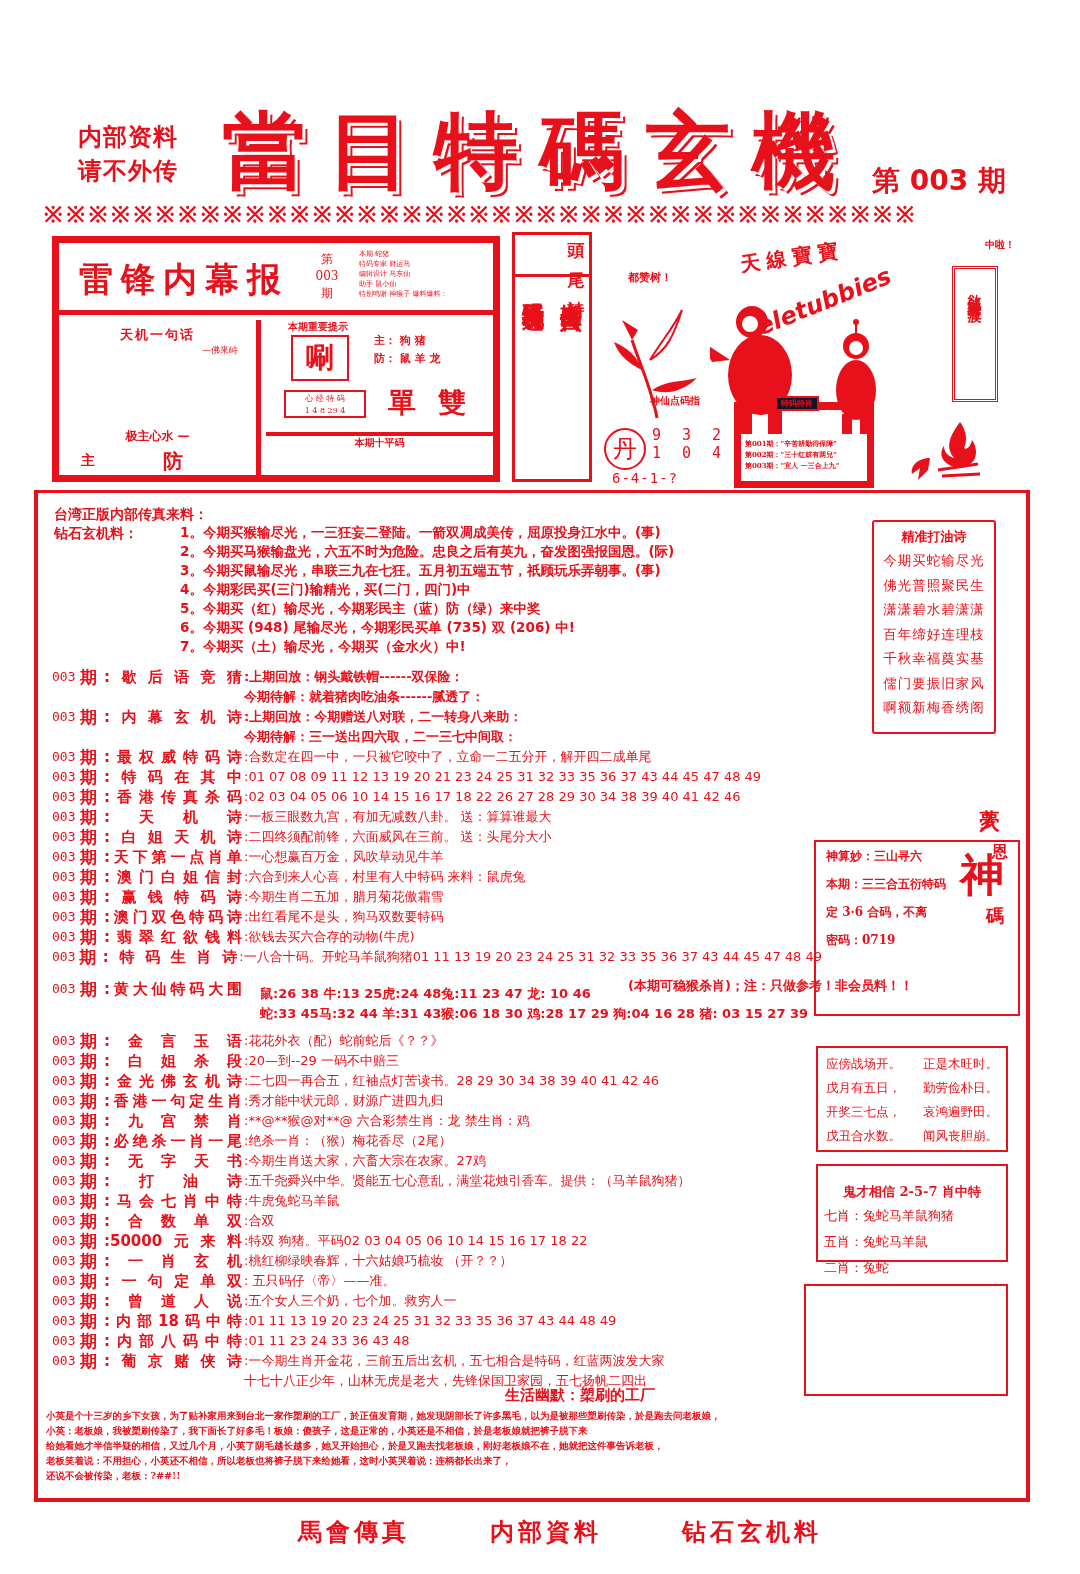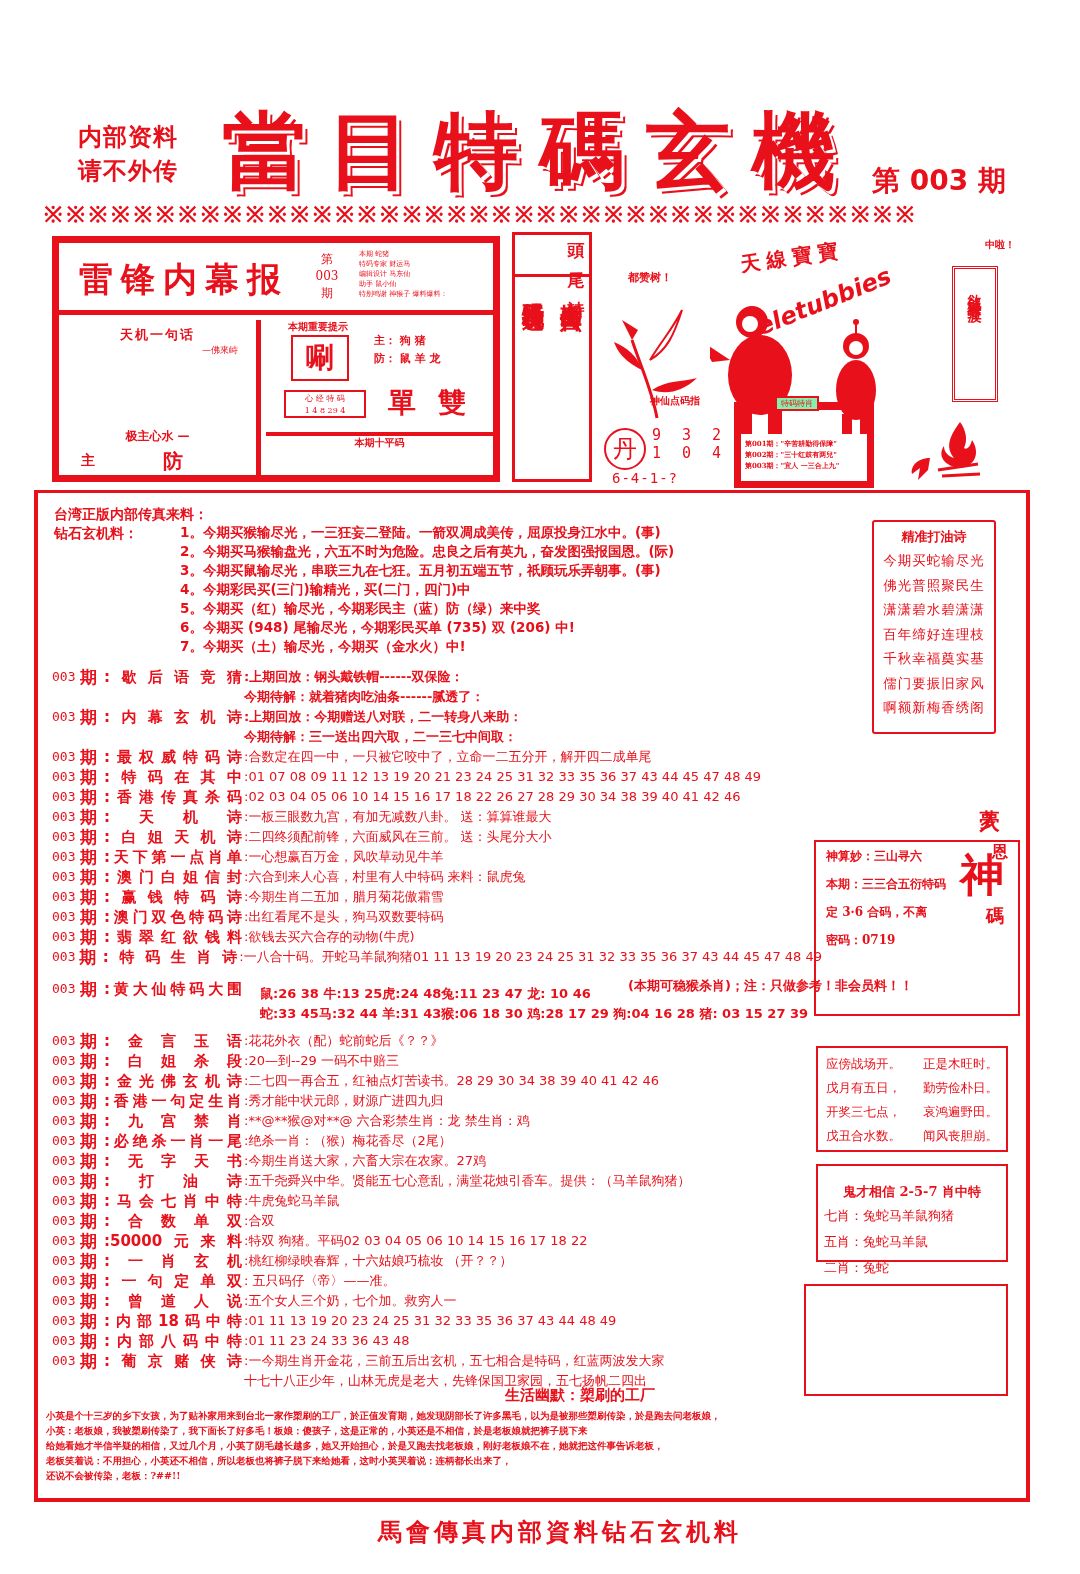--- a/index.html
+++ b/index.html
@@ -54,21 +54,21 @@
   .flower { left: 612px; top: 300px; width: 90px; height: 120px; }
 
   .see-box { left: 952px; top: 266px; width: 46px; height: 136px; border: 3px double #e8101a; }
   .see-box .t { writing-mode: vertical-rl; font-size: 14px; font-weight: bold; margin: 14px auto 0; letter-spacing: 3px; }
 
   .dan-circle { left: 604px; top: 428px; width: 42px; height: 42px; border: 2px solid #e8101a; border-radius: 50%; text-align: center; line-height: 38px; font-size: 24px; }
   .dan-nums { left: 652px; top: 426px; font-size: 15px; line-height: 18px; letter-spacing: 6px; font-family: "DejaVu Sans Mono", monospace; }
   .dan-seq { left: 612px; top: 470px; font-size: 14px; font-family: "DejaVu Sans Mono", monospace; letter-spacing: 1px; }
 
   .hist-box { left: 734px; top: 402px; width: 140px; height: 86px; border: 7px solid #e8101a; border-top-width: 8px; }
-  .hist-head { position: absolute; left: 34px; top: -14px; background: #86efac; border: 2px solid #e8101a; font-size: 8px; font-weight: normal; padding: 0 4px; }
+  .hist-head { position: absolute; left: 34px; top: -14px; background: #0f172a; border: 2px solid #e8101a; font-size: 8px; font-weight: bold; padding: 0 4px; }
   .hist-lines { position: absolute; left: 4px; top: 28px; font-size: 7px; line-height: 11px; font-weight: bold; white-space: nowrap; }
 
   .fire-logo { left: 908px; top: 418px; width: 78px; height: 68px; }
 
   
   .main-box { left: 34px; top: 490px; width: 996px; height: 1012px; border: 4px solid #e8101a; border-top-width: 3px; }
   .intro { position: absolute; left: 16px; top: 12px; font-size: 14px; font-weight: bold; line-height: 19px; font-family: "DejaVu Sans", sans-serif; }
   .gem-list { position: absolute; left: 142px; top: 30px; font-size: 13.5px; line-height: 19px; font-weight: bold; font-family: "DejaVu Sans", sans-serif; white-space: nowrap; }
 
   .rows { position: absolute; left: 14px; top: 174px; width: 770px; }
@@ -97,21 +97,21 @@
   .empty-box { left: 804px; top: 1284px; width: 204px; height: 112px; border: 2px solid #e8101a; }
 
   .huangdaxian { left: 14px; top: 976px; }
   .zodiac1 { left: 256px; top: 986px; font-size: 13px; font-weight: bold; white-space: nowrap; font-family: "DejaVu Sans", sans-serif; }
   .zodiac2 { left: 256px; top: 1006px; font-size: 13px; font-weight: bold; white-space: nowrap; font-family: "DejaVu Sans", sans-serif; }
   .zodiac-note { left: 624px; top: 976px; font-size: 13px; font-weight: bold; white-space: nowrap; font-family: "DejaVu Sans", sans-serif; }
 
   .humor-title { left: 0; top: 1386px; width: 1080px; text-align: center; font-size: 15px; font-weight: bold; padding-left: 80px; }
   .humor { left: 46px; top: 1408px; width: 740px; font-size: 9.5px; line-height: 15px; font-weight: bold; }
 
-  .footer { left: 0; top: 1516px; width: 1080px; display: flex; justify-content: center; font-size: 24px; font-weight: bold; letter-spacing: 4px; padding-left: 40px; font-family: "DejaVu Sans", sans-serif; }
+  .footer { left: 0; top: 1516px; width: 1080px; display: flex; justify-content: center; gap: 80px; font-size: 24px; font-weight: bold; letter-spacing: 4px; padding-left: 40px; font-family: "DejaVu Sans", sans-serif; }
 </style>
 </head>
 <body>
 
 <div class="abs hdr-small">
   <div>内部资料</div>
   <div>请不外传</div>
 </div>
 <div class="abs hdr-title">當目特碼玄機</div>
 <div class="abs hdr-issue">第 003 期</div>

